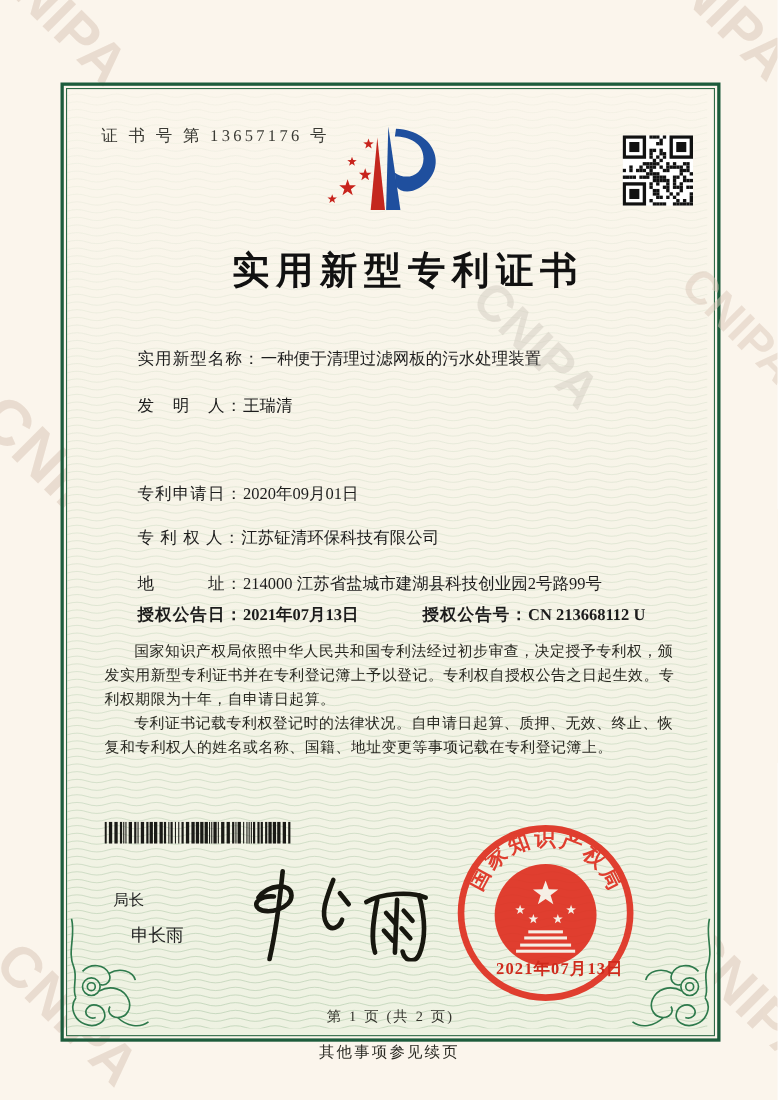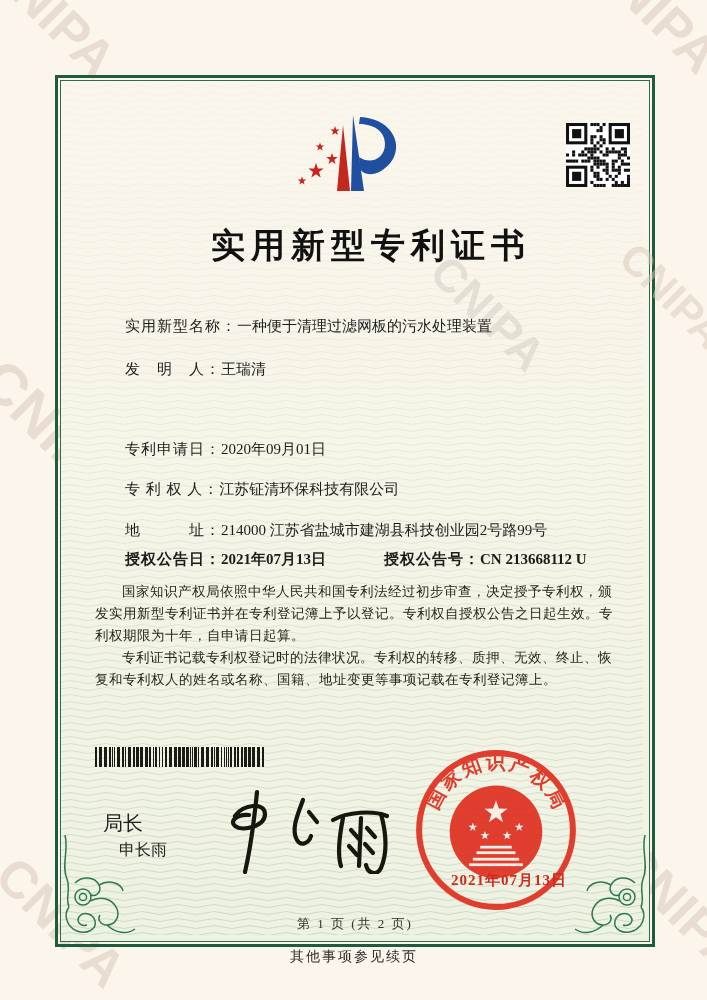--- a/index.html
+++ b/index.html
@@ -18,21 +18,21 @@
   .logo{left:227px;top:26px;}
   .qr{left:505px;top:42px;width:64px;height:64px;}
   .title{left:0;top:126px;width:100%;text-align:center;font-size:34px;font-weight:bold;
          letter-spacing:6px;color:#111;margin:16px;}
   .field-row{left:34px;font-size:15px;color:#1c1c1c;white-space:pre;}
   .field-row .lbl{letter-spacing:1px;}
   .grant-gap{display:inline-block;width:58px;}
   .paras{left:34px;top:500px;width:520px;font-size:13.5px;line-height:22px;color:#26261f;}
   .paras p{margin:0;text-indent:2em;letter-spacing:.5px;}
   #barcode{left:34px;top:666px;}
-  .officer-title{left:42px;top:729px;font-size:20px;color:#222;font-family:Liberation Sans, sans-serif;}
+  .officer-title{left:42px;top:729px;font-size:14px;color:#222;font-family:Liberation Sans, sans-serif;}
   .officer-name{left:58px;top:759px;font-size:16px;color:#222;font-family:"Liberation Sans","DejaVu Sans",sans-serif;}
   .sig{left:144px;top:705px;}
   .page-num{left:0;top:834px;width:100%;text-align:center;font-size:13px;letter-spacing:2px;color:#33332c;}
   .orn{bottom:-2px;width:78px;height:108px;}
   .orn.bl{left:-2px;}
   .orn.br{right:-2px;transform:scaleX(-1);}
   .seal{position:absolute;left:408px;top:742px;width:176px;height:176px;z-index:5;opacity:.93;}
   .seal-date{position:absolute;left:429px;top:871px;width:160px;text-align:center;font-size:15px;
              letter-spacing:1px;color:#cf2a1c;z-index:6;font-weight:bold;}
   .footer-note{position:absolute;left:0;top:948px;width:662px;text-align:center;font-size:14px;
@@ -174,20 +174,21 @@
           <path d="M0 818 q9 -3 18 0 q9 3 18 0 q9 -3 18 0 q9 3 18 0 q9 -3 18 0 q9 3 18 0 q9 -3 18 0 q9 3 18 0 q9 -3 18 0 q9 3 18 0 q9 -3 18 0 q9 3 18 0 q9 -3 18 0 q9 3 18 0 q9 -3 18 0 q9 3 18 0 q9 -3 18 0 q9 3 18 0 q9 -3 18 0 q9 3 18 0 q9 -3 18 0 q9 3 18 0 q9 -3 18 0 q9 3 18 0 q9 -3 18 0 q9 3 18 0 q9 -3 18 0 q9 3 18 0 q9 -3 18 0 q9 3 18 0 q9 -3 18 0 q9 3 18 0 q9 -3 18 0 q9 3 18 0" fill="none" stroke="#b9cfb2" stroke-width="0.8" opacity="0.80"></path>
           <path d="M0 825 q9 -3 18 0 q9 3 18 0 q9 -3 18 0 q9 3 18 0 q9 -3 18 0 q9 3 18 0 q9 -3 18 0 q9 3 18 0 q9 -3 18 0 q9 3 18 0 q9 -3 18 0 q9 3 18 0 q9 -3 18 0 q9 3 18 0 q9 -3 18 0 q9 3 18 0 q9 -3 18 0 q9 3 18 0 q9 -3 18 0 q9 3 18 0 q9 -3 18 0 q9 3 18 0 q9 -3 18 0 q9 3 18 0 q9 -3 18 0 q9 3 18 0 q9 -3 18 0 q9 3 18 0 q9 -3 18 0 q9 3 18 0 q9 -3 18 0 q9 3 18 0 q9 -3 18 0 q9 3 18 0" fill="none" stroke="#b9cfb2" stroke-width="0.8" opacity="0.81"></path>
           <path d="M0 832 q9 -3 18 0 q9 3 18 0 q9 -3 18 0 q9 3 18 0 q9 -3 18 0 q9 3 18 0 q9 -3 18 0 q9 3 18 0 q9 -3 18 0 q9 3 18 0 q9 -3 18 0 q9 3 18 0 q9 -3 18 0 q9 3 18 0 q9 -3 18 0 q9 3 18 0 q9 -3 18 0 q9 3 18 0 q9 -3 18 0 q9 3 18 0 q9 -3 18 0 q9 3 18 0 q9 -3 18 0 q9 3 18 0 q9 -3 18 0 q9 3 18 0 q9 -3 18 0 q9 3 18 0 q9 -3 18 0 q9 3 18 0 q9 -3 18 0 q9 3 18 0 q9 -3 18 0 q9 3 18 0" fill="none" stroke="#b9cfb2" stroke-width="0.8" opacity="0.81"></path>
           <path d="M0 839 q9 -3 18 0 q9 3 18 0 q9 -3 18 0 q9 3 18 0 q9 -3 18 0 q9 3 18 0 q9 -3 18 0 q9 3 18 0 q9 -3 18 0 q9 3 18 0 q9 -3 18 0 q9 3 18 0 q9 -3 18 0 q9 3 18 0 q9 -3 18 0 q9 3 18 0 q9 -3 18 0 q9 3 18 0 q9 -3 18 0 q9 3 18 0 q9 -3 18 0 q9 3 18 0 q9 -3 18 0 q9 3 18 0 q9 -3 18 0 q9 3 18 0 q9 -3 18 0 q9 3 18 0 q9 -3 18 0 q9 3 18 0 q9 -3 18 0 q9 3 18 0 q9 -3 18 0 q9 3 18 0" fill="none" stroke="#b9cfb2" stroke-width="0.8" opacity="0.82"></path>
           <path d="M0 846 q9 -3 18 0 q9 3 18 0 q9 -3 18 0 q9 3 18 0 q9 -3 18 0 q9 3 18 0 q9 -3 18 0 q9 3 18 0 q9 -3 18 0 q9 3 18 0 q9 -3 18 0 q9 3 18 0 q9 -3 18 0 q9 3 18 0 q9 -3 18 0 q9 3 18 0 q9 -3 18 0 q9 3 18 0 q9 -3 18 0 q9 3 18 0 q9 -3 18 0 q9 3 18 0 q9 -3 18 0 q9 3 18 0 q9 -3 18 0 q9 3 18 0 q9 -3 18 0 q9 3 18 0 q9 -3 18 0 q9 3 18 0 q9 -3 18 0 q9 3 18 0 q9 -3 18 0 q9 3 18 0" fill="none" stroke="#b9cfb2" stroke-width="0.8" opacity="0.83"></path>
           <path d="M0 853 q9 -3 18 0 q9 3 18 0 q9 -3 18 0 q9 3 18 0 q9 -3 18 0 q9 3 18 0 q9 -3 18 0 q9 3 18 0 q9 -3 18 0 q9 3 18 0 q9 -3 18 0 q9 3 18 0 q9 -3 18 0 q9 3 18 0 q9 -3 18 0 q9 3 18 0 q9 -3 18 0 q9 3 18 0 q9 -3 18 0 q9 3 18 0 q9 -3 18 0 q9 3 18 0 q9 -3 18 0 q9 3 18 0 q9 -3 18 0 q9 3 18 0 q9 -3 18 0 q9 3 18 0 q9 -3 18 0 q9 3 18 0 q9 -3 18 0 q9 3 18 0 q9 -3 18 0 q9 3 18 0" fill="none" stroke="#b9cfb2" stroke-width="0.8" opacity="0.84"></path>
         </svg>
 
       <span class="wm inner-wm content" style="left:357px;top:205px;font-size:46px;">CNIPA</span>
 
+      <div class="cert-no content">证 书 号 第 13657176 号</div>
 
       <svg class="logo content" width="140" height="92" viewBox="0 0 140 92">
         <polygon points="55,18 62,84 49,84" fill="#c4271e"></polygon>
         <polygon points="65,8 76,84 63,84" fill="#1f4f9e"></polygon>
         <path d="M72,10 C110,12 120,48 93,64 C84,69 76,68 72,62 L71,50 C82,58 97,52 97,37 C97,23 84,17 71,17 Z" fill="#1f4f9e"></path>
         <g id="logo-stars" fill="#c8231c">
             <polygon points="14.0,69.5 15.1,72.5 18.3,72.6 15.7,74.6 16.6,77.6 14.0,75.8 11.4,77.6 12.3,74.6 9.7,72.6 12.9,72.5"></polygon>
             <polygon points="28.0,56.0 29.9,61.4 35.6,61.5 31.0,65.0 32.7,70.5 28.0,67.2 23.3,70.5 25.0,65.0 20.4,61.5 26.1,61.4"></polygon>
             <polygon points="44.0,46.0 45.4,50.1 49.7,50.1 46.3,52.7 47.5,56.9 44.0,54.4 40.5,56.9 41.7,52.7 38.3,50.1 42.6,50.1"></polygon>
             <polygon points="32.0,35.5 33.1,38.5 36.3,38.6 33.7,40.6 34.6,43.6 32.0,41.8 29.4,43.6 30.3,40.6 27.7,38.6 30.9,38.5"></polygon>
@@ -350,21 +351,21 @@
       </div>
       <div class="field-row content" style="top:423px;">
         <span class="lbl">地　　　址：</span><span>214000 江苏省盐城市建湖县科技创业园2号路99号</span>
       </div>
       <div class="field-row content" style="top:452px;font-weight:bold;">
         <span class="lbl">授权公告日：</span><span>2021年07月13日</span><span class="grant-gap"></span><span class="lbl">授权公告号：</span><span>CN 213668112 U</span>
       </div>
 
       <div class="paras content">
         <p>国家知识产权局依照中华人民共和国专利法经过初步审查，决定授予专利权，颁发实用新型专利证书并在专利登记簿上予以登记。专利权自授权公告之日起生效。专利权期限为十年，自申请日起算。</p>
-        <p>专利证书记载专利权登记时的法律状况。专利权的转移、质押、无效、终止、恢复和专利权人的姓名或名称、国籍、地址变更等事项记载在专利登记簿上。</p>
+        <p>专利证书记载专利权登记时的法律状况。自申请日起算、质押、无效、终止、恢复和专利权人的姓名或名称、国籍、地址变更等事项记载在专利登记簿上。</p>
       </div>
 
       <svg id="barcode" class="content" width="172" height="20">
           <rect x="0" y="0" width="2" height="20" fill="#1a1a16"></rect>
           <rect x="4" y="0" width="3" height="20" fill="#1a1a16"></rect>
           <rect x="9" y="0" width="3" height="20" fill="#1a1a16"></rect>
           <rect x="14" y="0" width="2" height="20" fill="#1a1a16"></rect>
           <rect x="17" y="0" width="1" height="20" fill="#1a1a16"></rect>
           <rect x="19" y="0" width="1" height="20" fill="#1a1a16"></rect>
           <rect x="22" y="0" width="3" height="20" fill="#1a1a16"></rect>

